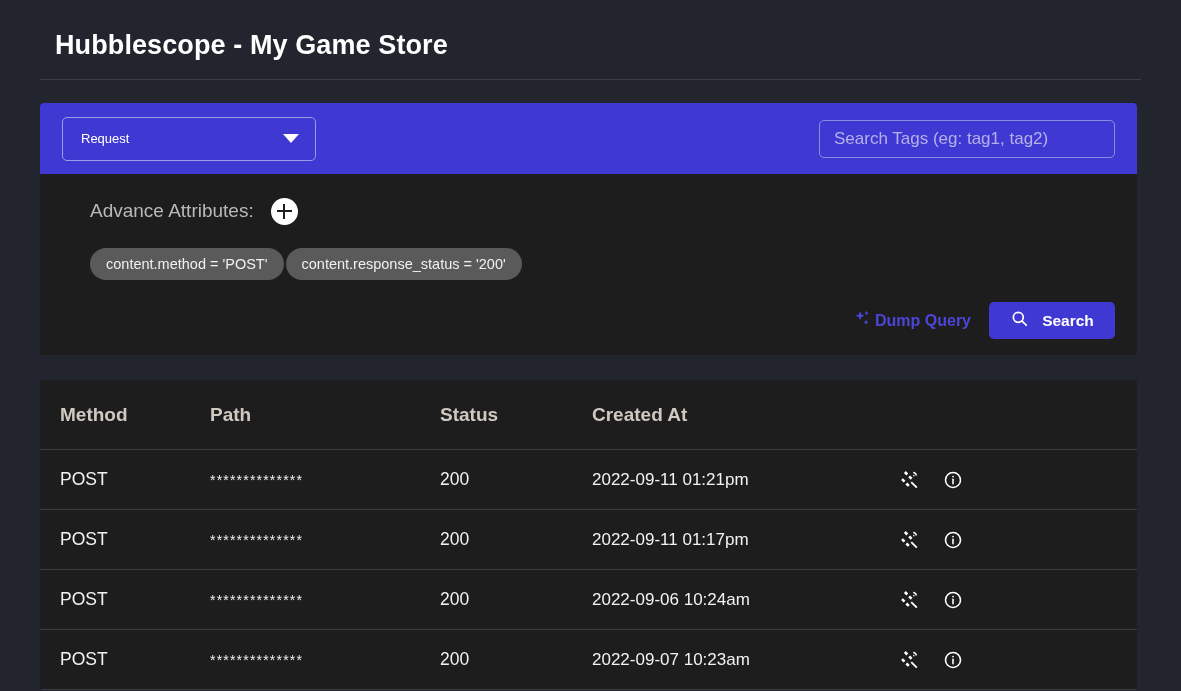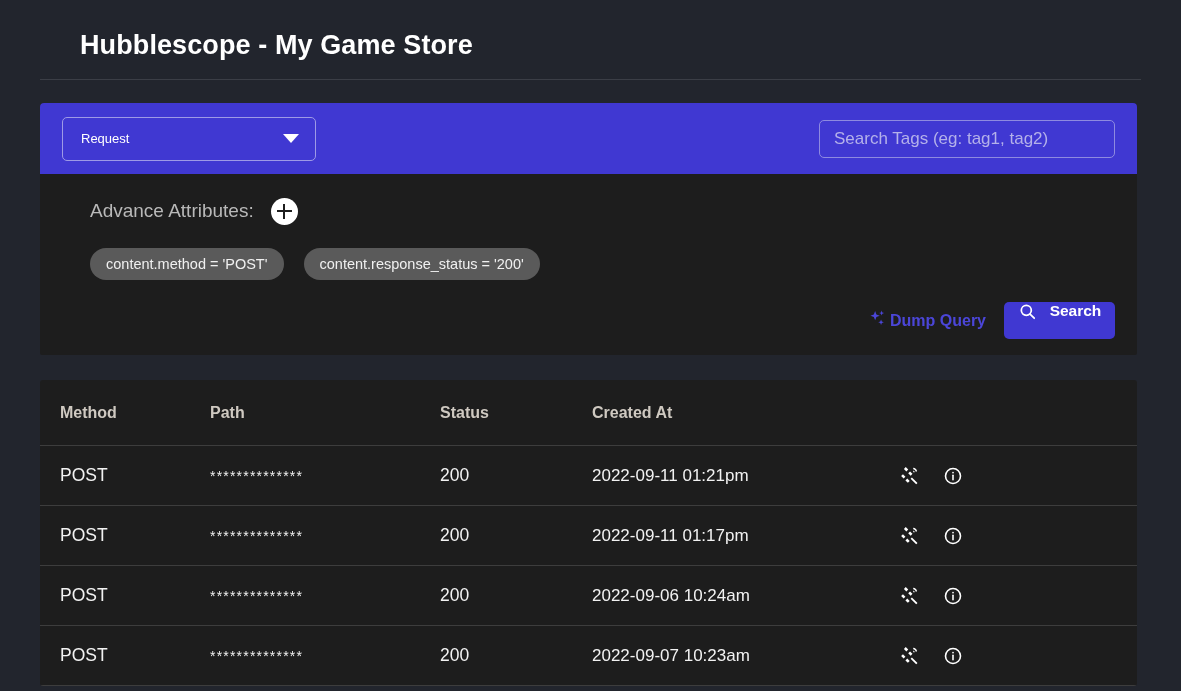--- a/index.html
+++ b/index.html
@@ -15,21 +15,20 @@
   #app {
     position: relative;
     width: 1181px;
     height: 691px;
     background: #22252d;
   }
 
   
   .page-header {
     padding: 26px 40px 0 55px;
-    margin-left: 25px;
   }
   .page-title {
     font-size: 27px;
     font-weight: bold;
     color: #ffffff;
     letter-spacing: 0.1px;
     line-height: 38px;
   }
   .title-rule {
     margin: 15px 40px 0 40px;
@@ -121,21 +120,21 @@
   .plus-btn::before, .plus-btn::after {
     content: "";
     position: absolute;
     background: #1d1d1d;
   }
   .plus-btn::before { left: 6px; right: 6px; top: 12.5px; height: 2px; }
   .plus-btn::after { top: 6px; bottom: 6px; left: 12.5px; width: 2px; }
 
   .chips {
     display: flex;
-    gap: 20px;
+    gap: 2px;
     margin-top: 22px;
   }
   .chip {
     background: #5a5a5a;
     color: #f0f0f0;
     border-radius: 16px;
     font-size: 14.5px;
     padding: 8px 16px;
     white-space: nowrap;
     cursor: pointer;
@@ -154,24 +153,24 @@
     align-items: center;
     gap: 3px;
     color: #4b46d8;
     font-size: 16px;
     font-weight: bold;
     cursor: pointer;
     padding: 6px 4px;
   }
   .search-btn {
     display: flex;
-    align-items: flex-start;
+    align-items: center;
     justify-content: center;
     gap: 13px;
-    width: 111px;
+    width: 126px;
     height: 37px;
     background: #4038d2;
     border-radius: 5px;
     color: #ffffff;
     font-size: 15.5px;
     font-weight: bold;
     cursor: pointer;
     border: none;
     font-family: "Liberation Sans", sans-serif;
   }
@@ -182,21 +181,21 @@
     left: 40px;
     top: 380px;
     width: 1097px;
     background: #1d1d1d;
     border-radius: 3px;
     overflow: hidden;
   }
   table { width: 100%; border-collapse: collapse; }
   thead th {
     text-align: left;
-    font-size: 16px;
+    font-size: 19px;
     font-weight: bold;
     color: #cfc9c1;
     padding: 24px 0 23px 0;
     border-bottom: 1px solid #3d3d3d;
   }
   tbody td {
     font-size: 17.5px;
     color: #f2f2f2;
     padding: 19px 0;
     border-bottom: 1px solid #3d3d3d;

